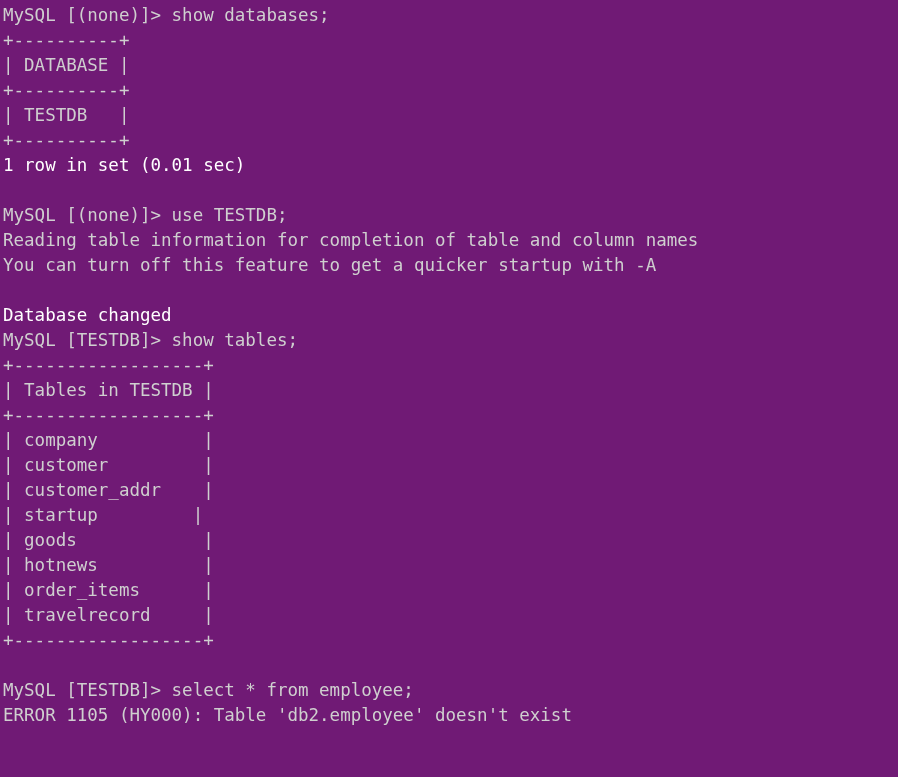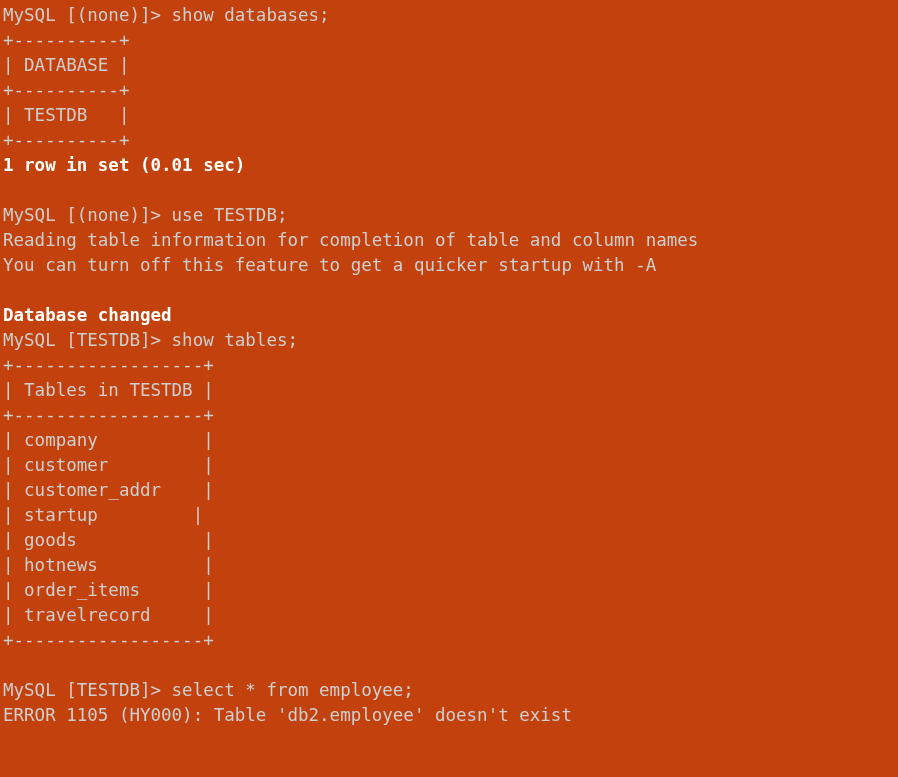--- a/index.html
+++ b/index.html
@@ -4,40 +4,40 @@
 <style>
   html, body {
     margin: 0;
     padding: 0;
     background: #000000;
   }
   #terminal {
     position: relative;
     width: 898px;
     height: 777px;
-    background: #c2410c;
+    background: #701a75;
     overflow: hidden;
     font-family: "DejaVu Sans Mono", "Liberation Mono", monospace;
     font-size: 17.5px;
     line-height: 25px;
     letter-spacing: 0px;
     color: #cfcfcf;
     padding: 3px 0 0 3px;
     box-sizing: border-box;
     -webkit-font-smoothing: none;
   }
   .line {
     height: 25px;
     white-space: pre;
     color: #cfcfcf;
     font-weight: normal;
   }
   .line.bold {
     color: #ffffff;
-    font-weight: bold;
+    font-weight: normal;
   }
   .line.blank {
     height: 25px;
   }
 </style>
 </head>
 <body>
 
 <div id="terminal">
     <div class="line">MySQL [(none)]&gt; show databases;</div>

